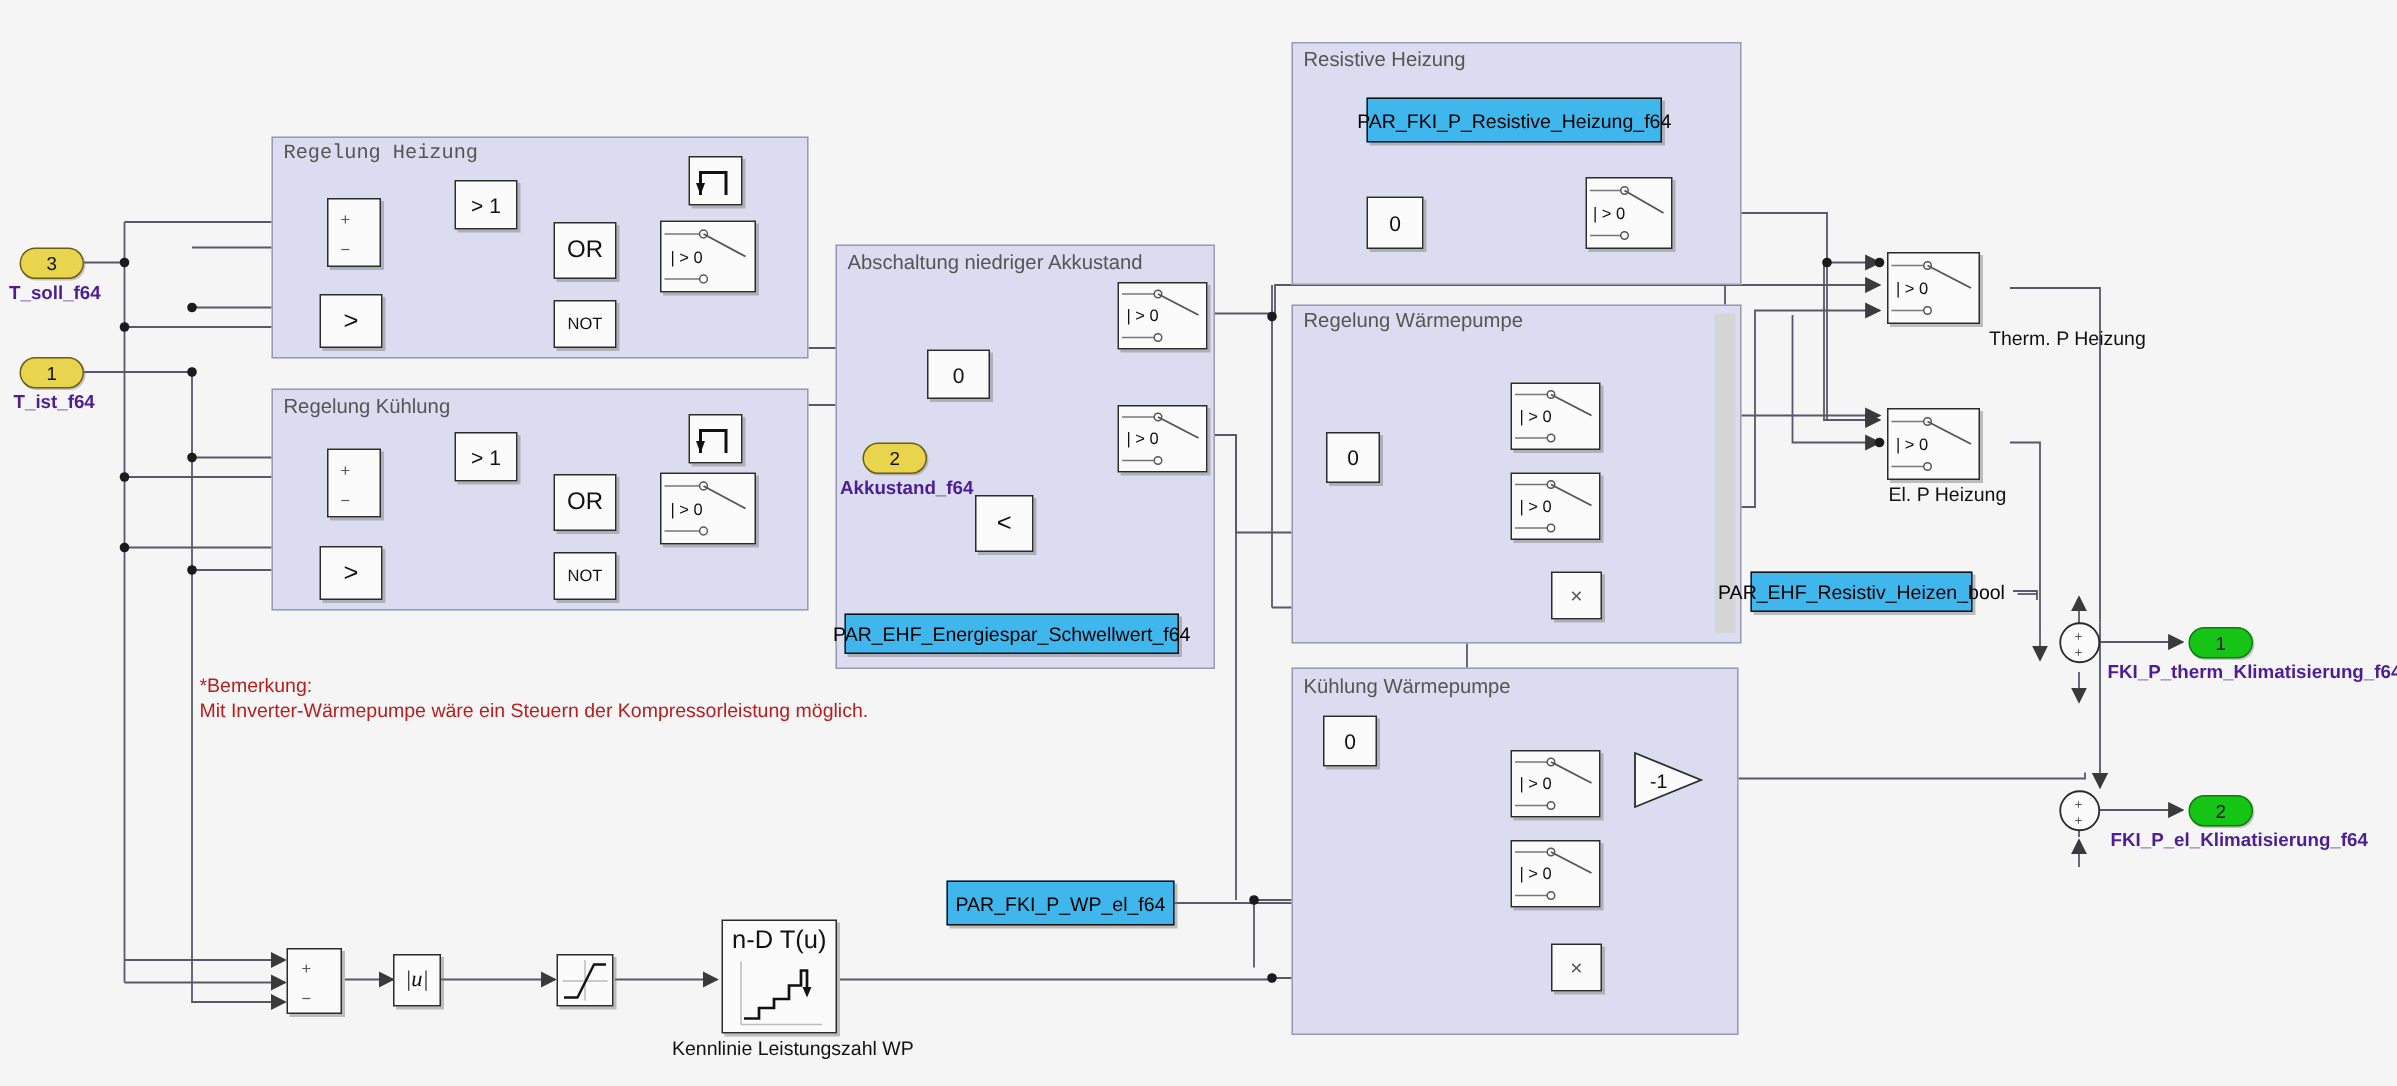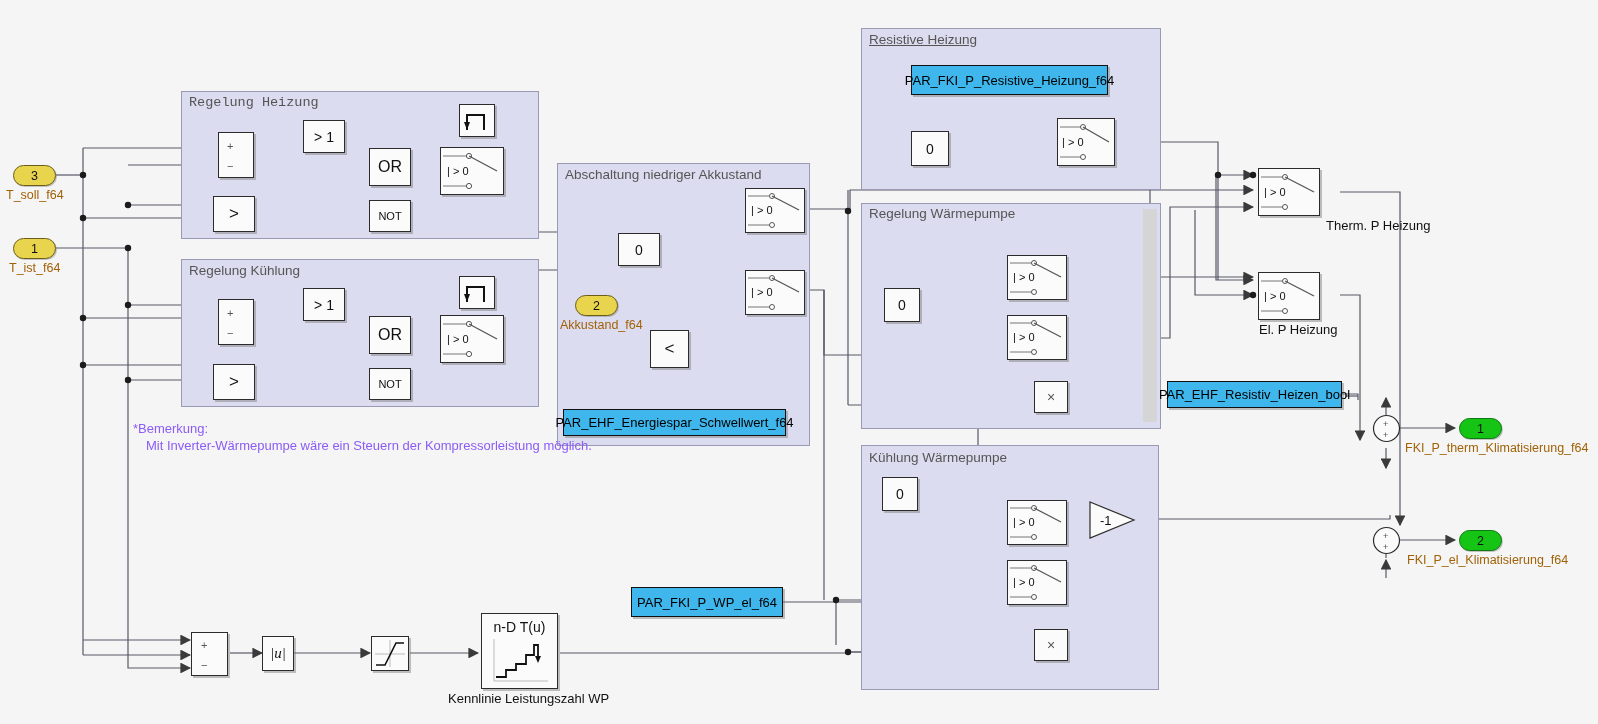--- a/index.html
+++ b/index.html
@@ -12,27 +12,27 @@
   .sub-title{position:absolute;font-size:13.5px;color:#555;white-space:nowrap;}
 
   .blk{position:absolute;background:#fbfbfb;border:1px solid #2b2b2b;box-sizing:border-box;
        box-shadow:2px 2px 0 rgba(120,120,120,.45);display:flex;align-items:center;justify-content:center;
        font-size:14px;color:#111;}
 
   .port{position:absolute;height:21px;border:1px solid #6a5d17;box-sizing:border-box;
         border-radius:11px;background:#e8d44d;display:flex;align-items:center;justify-content:center;
         font-size:12.5px;color:#111;box-shadow:1px 1px 0 rgba(120,120,120,.4);}
   .port.out{background:#16c416;border-color:#0d7a0d;}
-  .port-lbl{position:absolute;font-size:12.5px;color:#a16207;white-space:nowrap;}
+  .port-lbl{position:absolute;font-size:12.5px;color:#4c1d95;white-space:nowrap;font-weight:bold;}
 
   .par{position:absolute;background:#3fb6ec;border:1px solid #111;box-sizing:border-box;
        display:flex;align-items:center;justify-content:center;font-size:13px;color:#000;
        box-shadow:2px 2px 0 rgba(120,120,120,.45);white-space:nowrap;padding:0 0;}
 
-  .note{position:absolute;font-size:13px;color:#8b5cf6;line-height:17px;white-space:pre;}
+  .note{position:absolute;font-size:13px;color:#b91c1c;line-height:17px;white-space:pre;margin-top:28px;}
   .blabel{position:absolute;font-size:13px;color:#111;white-space:nowrap;text-align:center;}
 
   .scrollstrip{position:absolute;background:#d5d5d5;}
 
   
   .sw{position:absolute;background:#fbfbfb;border:1px solid #2b2b2b;box-sizing:border-box;
       box-shadow:2px 2px 0 rgba(120,120,120,.45);}
   .sw svg{display:block;}
 
   .mono{font-family:"Liberation Serif","DejaVu Serif",serif;font-style:italic;}
@@ -225,21 +225,21 @@
   <div class="sub" style="left:181px;top:91px;width:358px;height:148px;"></div>
   <div class="sub-title" style="left:189px;top:95px;font-family:Liberation Mono, monospace;">Regelung Heizung</div>
 
   <div class="sub" style="left:181px;top:259px;width:358px;height:148px;"></div>
   <div class="sub-title" style="left:189px;top:263px;">Regelung Kühlung</div>
 
   <div class="sub" style="left:557px;top:163px;width:253px;height:283px;"></div>
   <div class="sub-title" style="left:565px;top:167px;">Abschaltung niedriger Akkustand</div>
 
   <div class="sub" style="left:861px;top:28px;width:300px;height:162px;"></div>
-  <div class="sub-title" style="left:869px;top:32px;text-decoration:underline;">Resistive Heizung</div>
+  <div class="sub-title" style="left:869px;top:32px;">Resistive Heizung</div>
 
   <div class="sub" style="left:861px;top:203px;width:300px;height:226px;"></div>
   <div class="scrollstrip" style="left:1143px;top:209px;width:14px;height:213px;"></div>
   <div class="sub-title" style="left:869px;top:206px;">Regelung Wärmepumpe</div>
 
   <div class="sub" style="left:861px;top:445px;width:298px;height:245px;"></div>
   <div class="sub-title" style="left:869px;top:450px;">Kühlung Wärmepumpe</div>
 
   <div class="port" style="left:13px;top:165px;width:43px;">
     <span>3</span>
@@ -463,21 +463,21 @@
       <line x1="2" y1="8" x2="26" y2="8" stroke="#777" stroke-width="1"></line>
       <line x1="2" y1="38" x2="26" y2="38" stroke="#777" stroke-width="1"></line>
       <circle cx="26" cy="8" r="2.5" fill="#fff" stroke="#555"></circle>
       <circle cx="26" cy="38" r="2.5" fill="#fff" stroke="#555"></circle>
       <line x1="26" y1="8" x2="55" y2="23" stroke="#555" stroke-width="1.3"></line>
       <text x="5" y="27" font-size="11" fill="#111" font-family="Liberation Sans">| &gt; 0</text>
     </svg>
   </div>
   <div class="blabel" style="left:1259px;top:322px;width:78px;">El. P Heizung</div>
 
-  <div class="par" style="left:1167px;top:381px;width:175px;height:27px;">
+  <div class="par" style="left:1167px;top:381px;width:148px;height:27px;">
     <span>PAR_EHF_Resistiv_Heizen_bool</span>
   </div>
 
   <div style="position:absolute;left:1372px;top:414px;width:29px;height:29px;">
     <svg width="29" height="29">
       <circle cx="14.5" cy="14.5" r="13" fill="#fbfbfb" stroke="#2b2b2b" stroke-width="1.2"></circle>
       <text x="11" y="13" font-size="9" fill="#555" font-family="Liberation Sans">+</text>
       <text x="11" y="24" font-size="9" fill="#555" font-family="Liberation Sans">+</text>
     </svg>
   </div>
@@ -499,26 +499,26 @@
     <span class="mono" style="font-size:15px;">|u|</span>
   </div>
   <div class="blk" style="left:371px;top:636px;width:38px;height:35px;">
     <svg width="34" height="31">
       <line x1="17" y1="2" x2="17" y2="29" stroke="#bbb" stroke-width="1"></line>
       <line x1="2" y1="16" x2="32" y2="16" stroke="#bbb" stroke-width="1"></line>
       <path d="M3,27 L12,27 L23,5 L31,5" fill="none" stroke="#111" stroke-width="1.6"></path>
     </svg>
   </div>
   <div class="blk" style="left:481px;top:613px;width:77px;height:76px;flex-direction:column;">
-    <span style="font-size:14px;margin-top:3px;">n-D T(u)</span>
+    <span style="font-size:17px;margin-top:3px;">n-D T(u)</span>
     <svg width="64" height="50" style="margin-top:1px;">
       <line x1="6" y1="3" x2="6" y2="45" stroke="#bbb" stroke-width="1"></line>
       <line x1="6" y1="45" x2="60" y2="45" stroke="#bbb" stroke-width="1"></line>
       <path d="M8,41 L18,41 L18,34 L28,34 L28,28 L38,28 L38,19 L46,19 L46,9 L50,9 L50,24" fill="none" stroke="#111" stroke-width="1.8"></path>
       <path d="M47,20 L53,20 L50,27 z" fill="#111"></path>
     </svg>
   </div>
   <div class="blabel" style="left:448px;top:691px;width:144px;">Kennlinie Leistungszahl WP</div>
 
   <div class="note" style="left:133px;top:420px;">*Bemerkung:</div>
-  <div class="note" style="left:146px;top:437px;">Mit Inverter-Wärmepumpe wäre ein Steuern der Kompressorleistung möglich.</div>
+  <div class="note" style="left:133px;top:437px;">Mit Inverter-Wärmepumpe wäre ein Steuern der Kompressorleistung möglich.</div>
 
 </div>
 
 </body></html>

